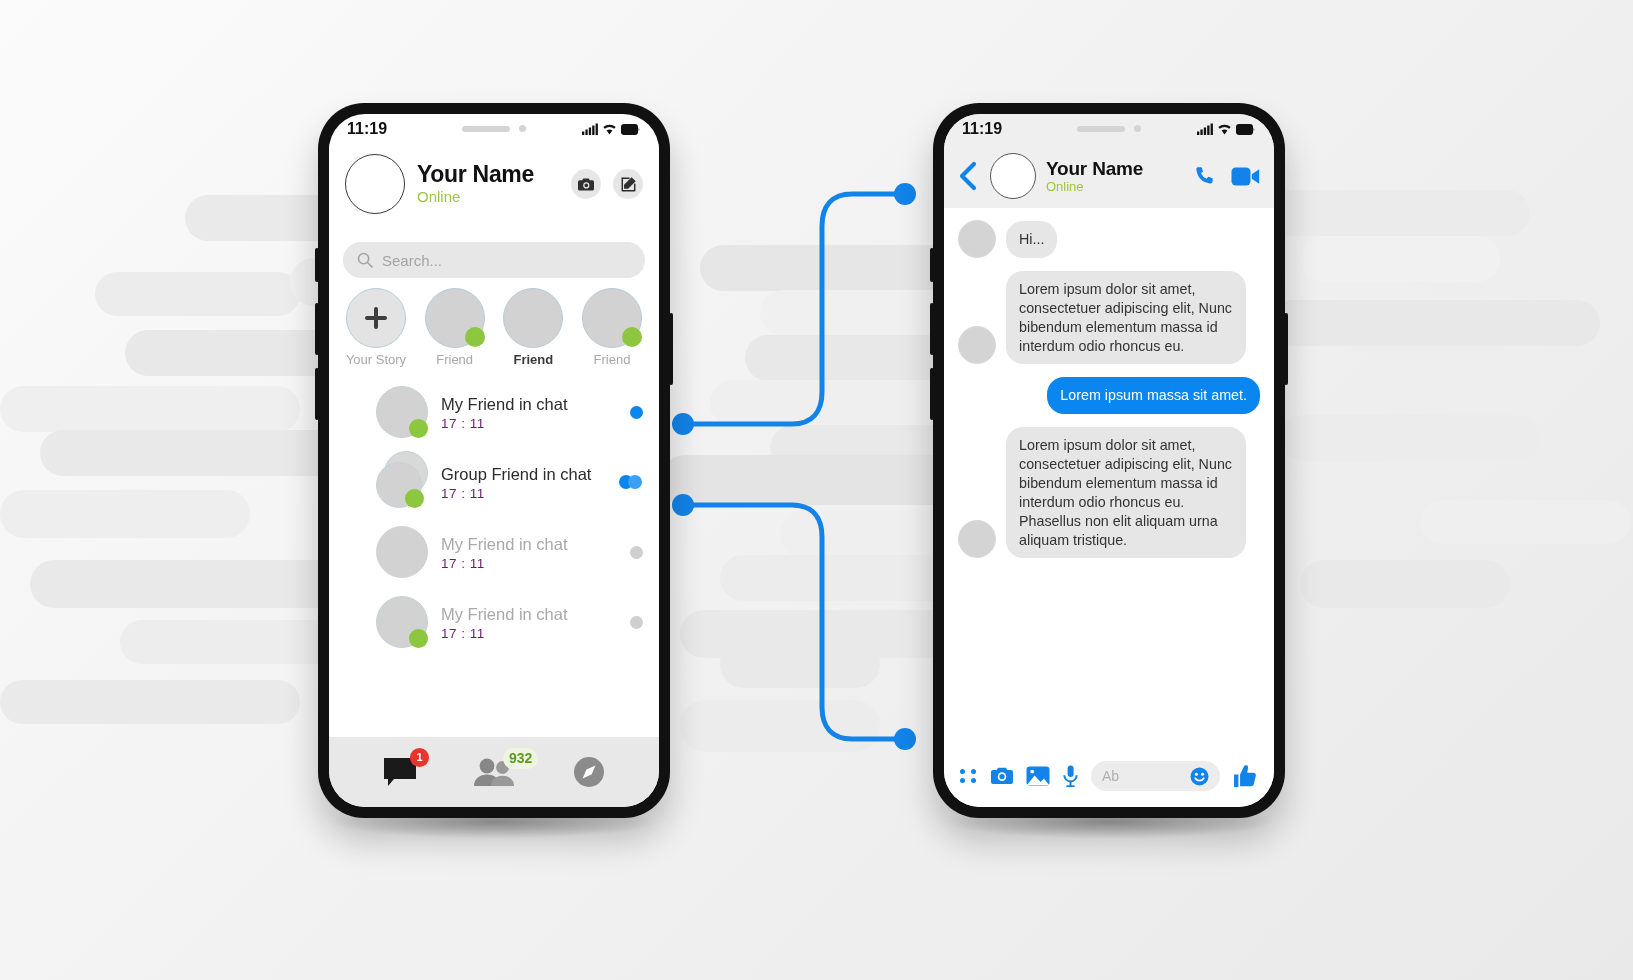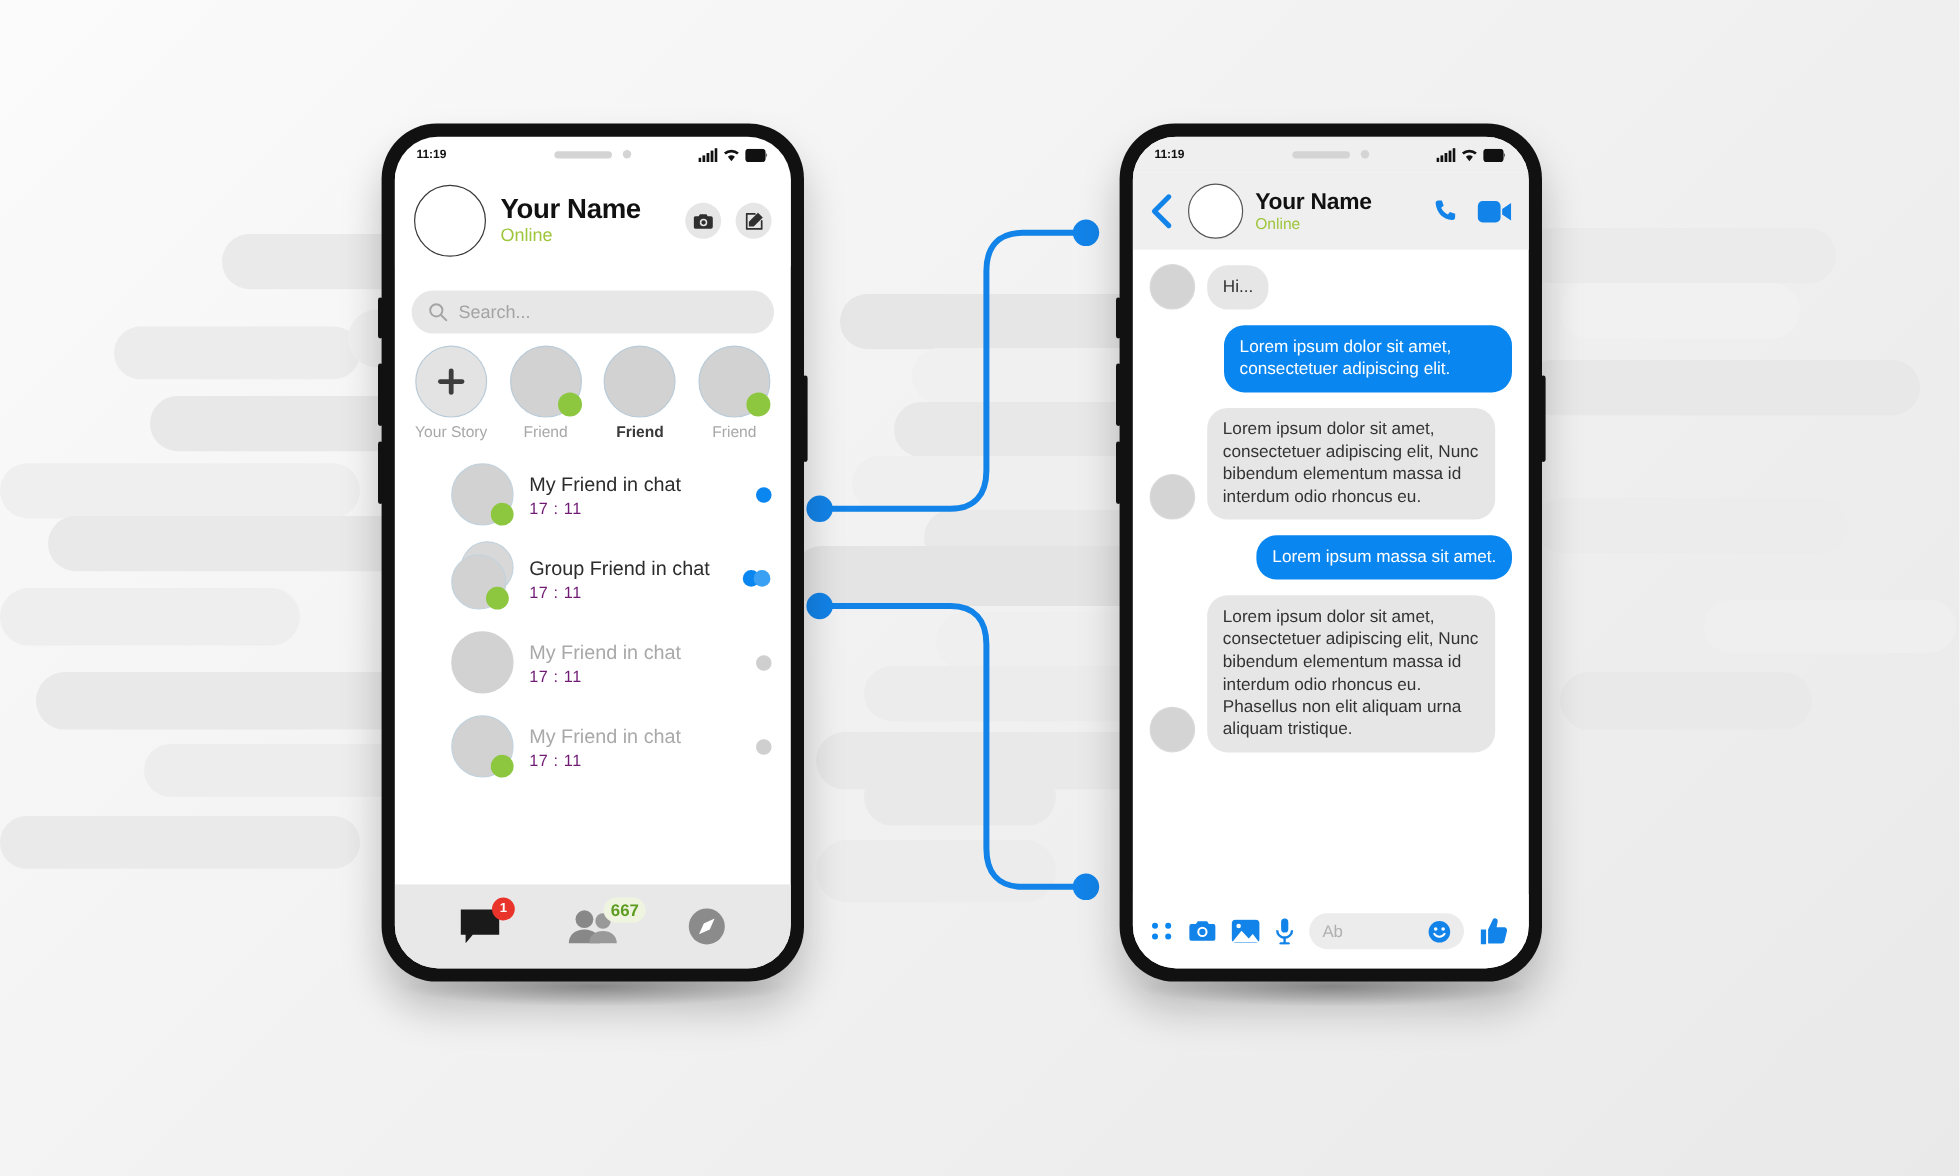--- a/index.html
+++ b/index.html
@@ -45,21 +45,21 @@
     overflow: hidden;
     display: flex; flex-direction: column;
   }
   .side-btn { position: absolute; background: #111; border-radius: 2px; }
 
   
   .statusbar {
     height: 30px; flex: 0 0 30px;
     display: flex; align-items: center; justify-content: space-between;
     padding: 12px 18px;
-    font-size: 10px; font-weight: bold; color: #111;
+    font-size: 16px; font-weight: bold; color: #111;
     position: relative;
   }
   .notch-group { position: absolute; left: 50%; top: 11px; transform: translateX(-50%);
                  display: flex; align-items: center; gap: 9px; }
   .notch-bar { width: 48px; height: 6px; background: #d4d4d4; border-radius: 3px; }
   .notch-dot { width: 7px; height: 7px; background: #d4d4d4; border-radius: 50%; }
   .status-right { display: flex; align-items: flex-end; gap: 4px; }
 
   
   .lp-header { padding: 10px 16px 8px 16px; display: flex; align-items: center; gap: 12px; background:#fff; }
@@ -384,21 +384,21 @@
         </svg>
         <span class="badge-red">1</span>
       </div>
       <div class="nav-item">
         <svg width="44" height="29" viewBox="0 0 44 29">
           <circle cx="14" cy="8" r="7.4" fill="#888"></circle>
           <path d="M1 28c0-7.2 5.8-11.4 13-11.4S27 20.8 27 28z" fill="#888"></path>
           <circle cx="29.5" cy="9.5" r="6.4" fill="#999"></circle>
           <path d="M18 28c0-6.5 5.2-10.2 11.5-10.2S41 21.5 41 28z" fill="#999"></path>
         </svg>
-        <span class="badge-green">667</span>
+        <span class="badge-green">932</span>
       </div>
       <div class="nav-item">
         <svg width="32" height="32" viewBox="0 0 32 32">
           <circle cx="16" cy="16" r="15" fill="#8b8b8b"></circle>
           <path d="M22.5 9.5 L13.5 13.5 L9.5 22.5 L18.5 18.5 Z" fill="#fff"></path>
         </svg>
       </div>
     </div>
 
   </div>
@@ -460,23 +460,20 @@
       </div>
     </div>
 
     <div class="messages">
 
       <div class="msg-row">
         <div class="msg-av"></div>
         <div class="bubble in">Hi...</div>
       </div>
 
-      <div class="msg-row out">
-        <div class="bubble out">Lorem ipsum dolor sit amet, consectetuer adipiscing elit.</div>
-      </div>
 
       <div class="msg-row">
         <div class="msg-av"></div>
         <div class="bubble in">Lorem ipsum dolor sit amet, consectetuer adipiscing elit, Nunc bibendum elementum massa id interdum odio rhoncus eu.</div>
       </div>
 
       <div class="msg-row out">
         <div class="bubble out">Lorem ipsum massa sit amet.</div>
       </div>
 

